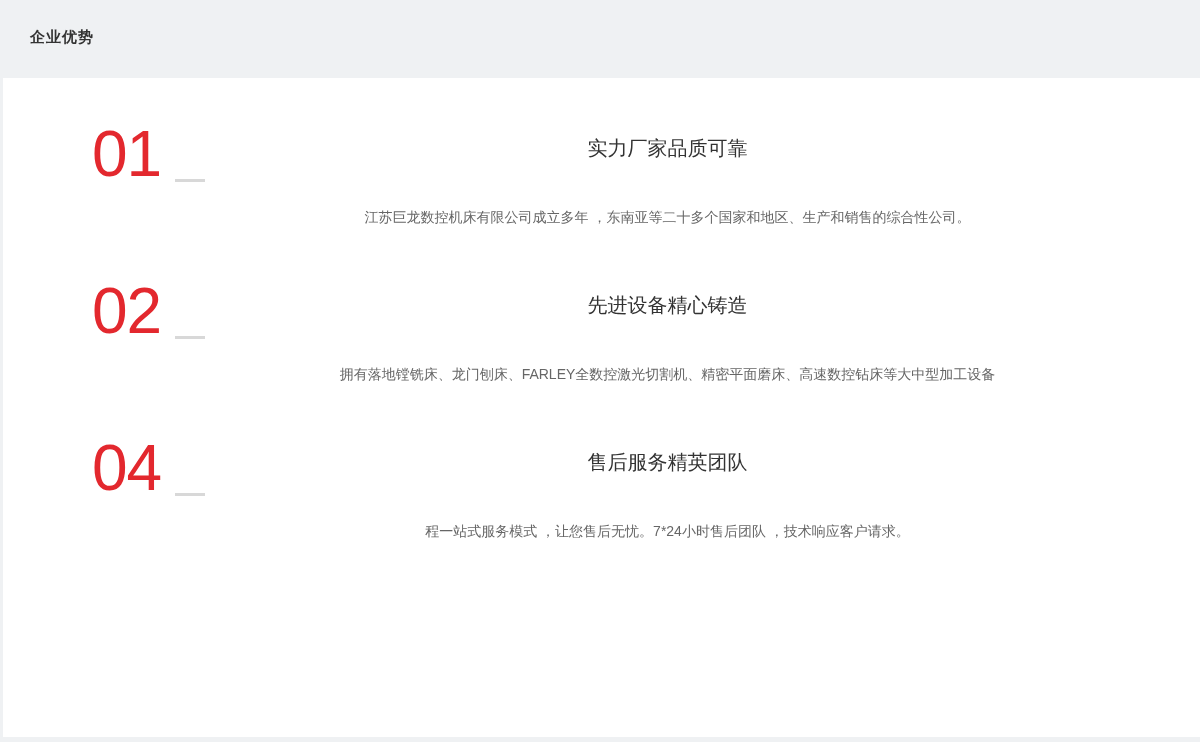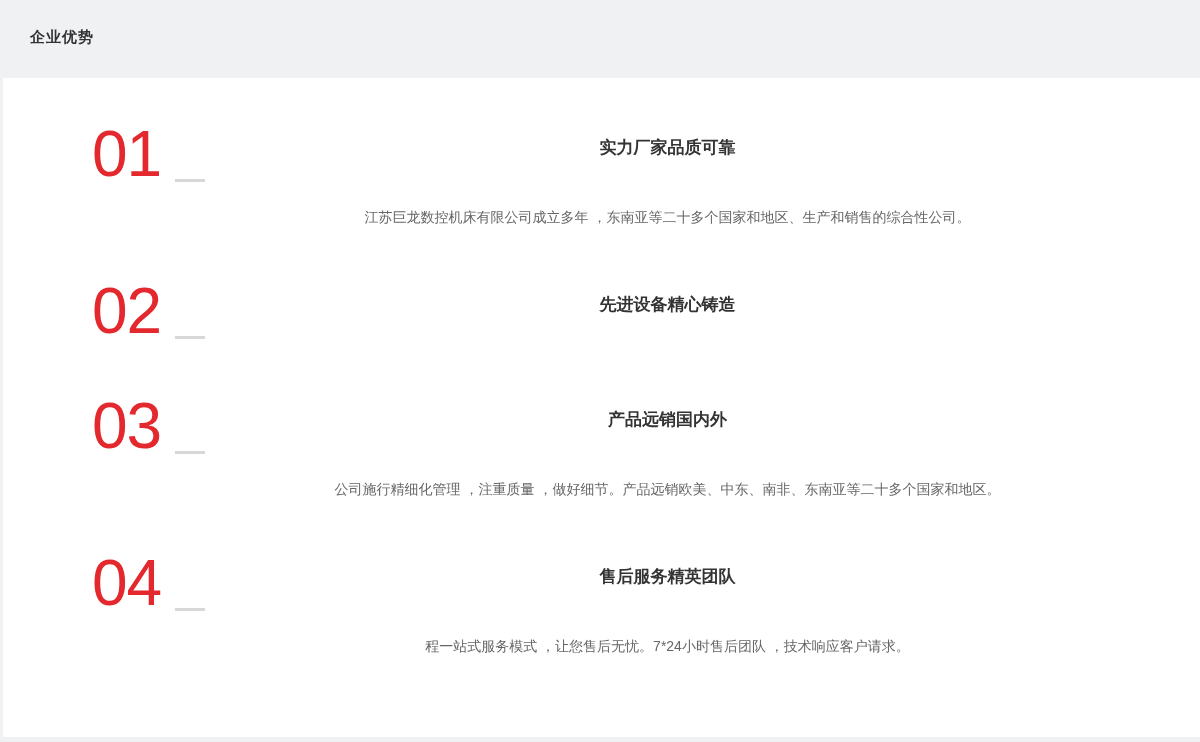--- a/index.html
+++ b/index.html
@@ -45,23 +45,23 @@
     width: 97px;
     flex-shrink: 0;
     font-size: 64px;
     line-height: 1;
     font-weight: 400;
     color: var(--accent, #e3282e);
     letter-spacing: -1px;
   }
   .adv-body { flex: 1; padding-top: 13px; }
   .adv-title {
-    font-size: 17px;
+    font-size: 20px;
     line-height: 26px;
-    font-weight: bold;
+    font-weight: normal;
     color: var(--title, #333333);
   }
   .adv-divider {
     width: 30px;
     height: 3px;
     margin-top: 18px;
     background: var(--divider, #d8d8d8);
   }
   .adv-desc {
     margin-top: 24px;
@@ -86,31 +86,24 @@
       <div class="adv-divider"></div>
       <p class="adv-desc">江苏巨龙数控机床有限公司成立多年 ，东南亚等二十多个国家和地区、生产和销售的综合性公司。</p>
     </div>
   </div>
 
   <div class="adv-item">
     <div class="adv-number">02</div>
     <div class="adv-body">
       <h3 class="adv-title">先进设备精心铸造</h3>
       <div class="adv-divider"></div>
+      <p class="adv-desc">拥有落地镗铣床、龙门刨床、FARLEY全数控激光切割机、精密平面磨床、高速数控钻床等大中型加工设备</p>
     </div>
   </div>
 
-  <div class="adv-item">
-    <div class="adv-number">03</div>
-    <div class="adv-body">
-      <h3 class="adv-title">产品远销国内外</h3>
-      <div class="adv-divider"></div>
-      <p class="adv-desc">公司施行精细化管理 ，注重质量 ，做好细节。产品远销欧美、中东、南非、东南亚等二十多个国家和地区。</p>
-    </div>
-  </div>
 
   <div class="adv-item">
     <div class="adv-number">04</div>
     <div class="adv-body">
       <h3 class="adv-title">售后服务精英团队</h3>
       <div class="adv-divider"></div>
       <p class="adv-desc">程一站式服务模式 ，让您售后无忧。7*24小时售后团队 ，技术响应客户请求。</p>
     </div>
   </div>
 

